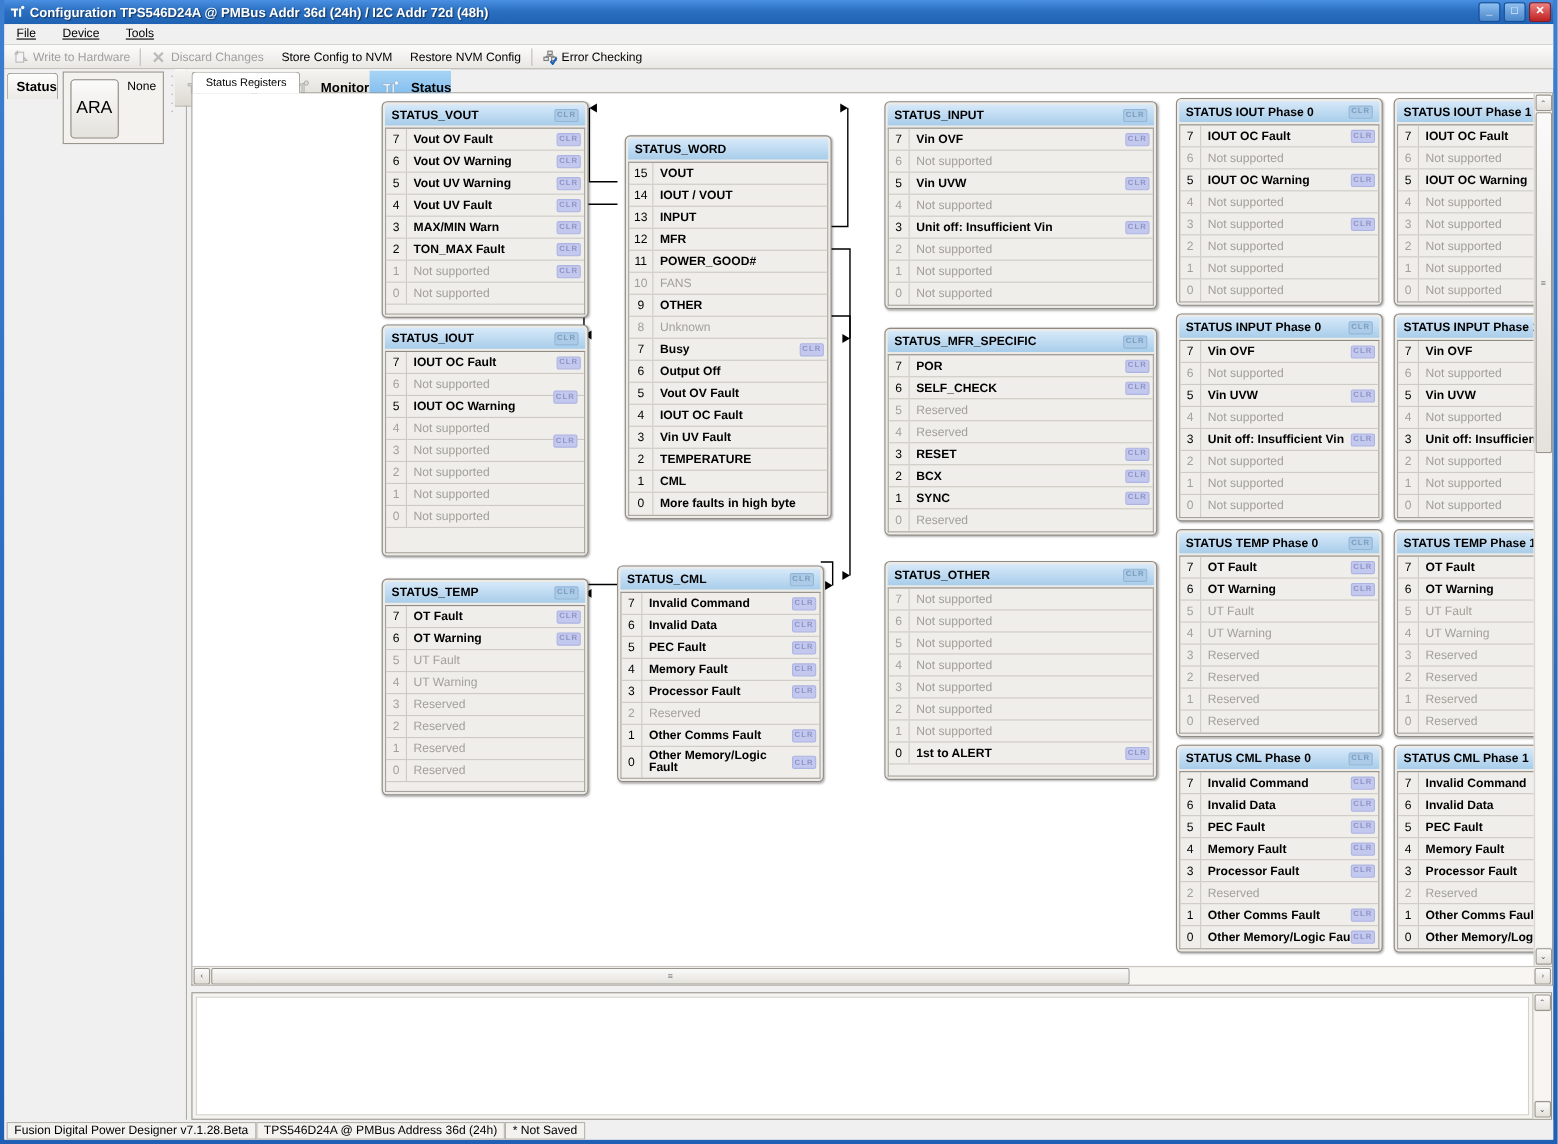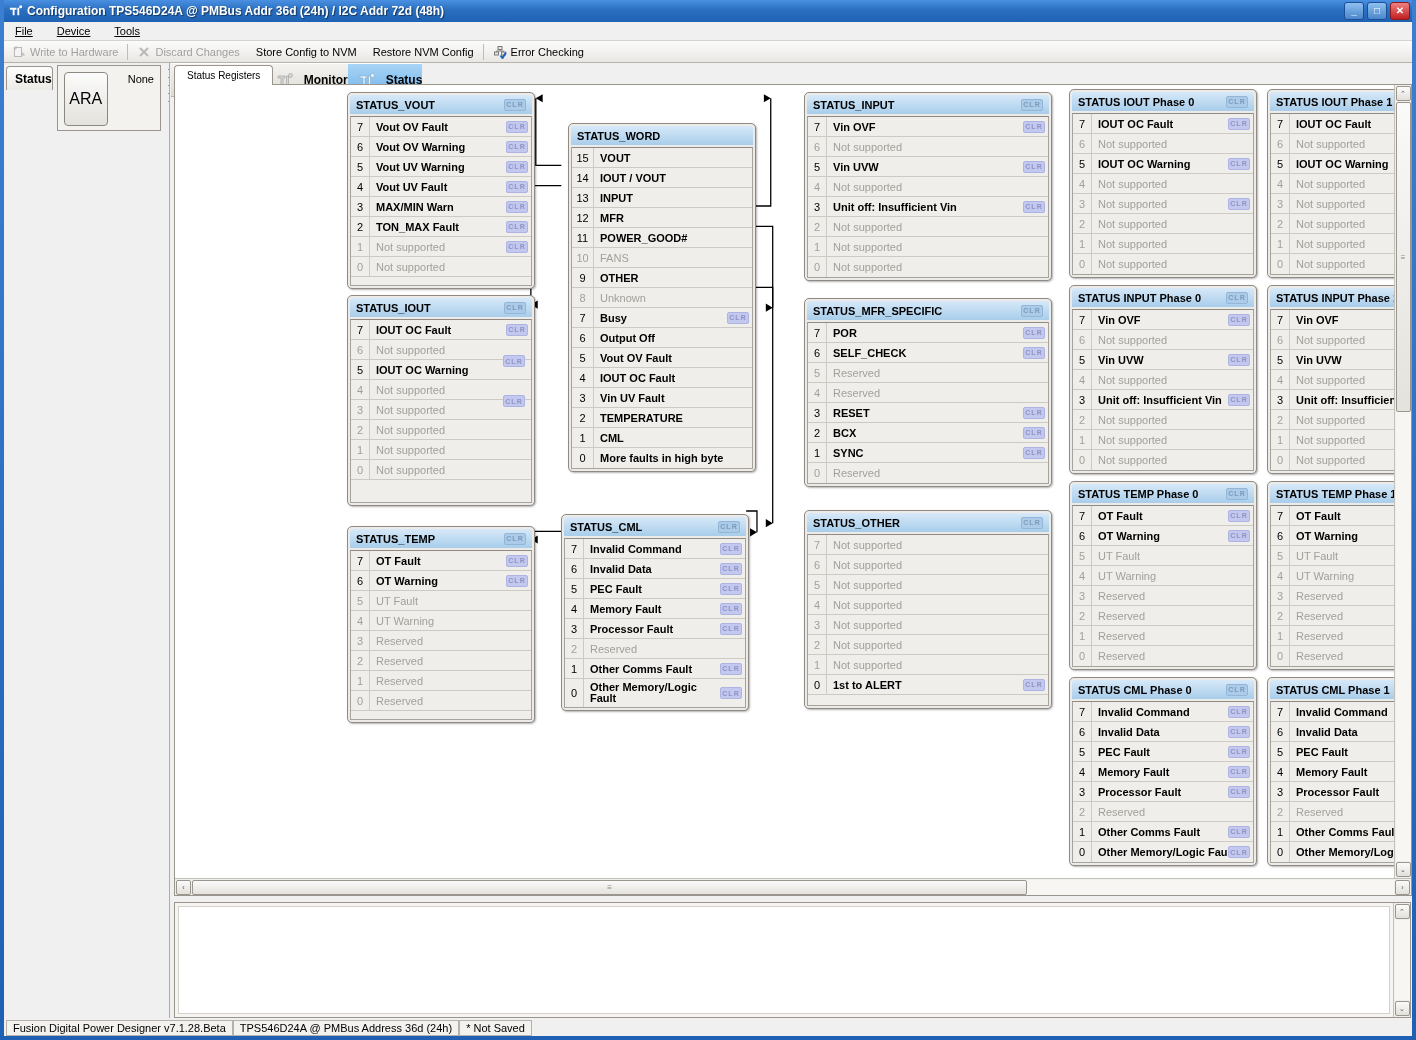--- a/index.html
+++ b/index.html
@@ -99,21 +99,21 @@
   .sdiv { height:1px; background:#dddad3; margin:2px 3px 7px 3px; }
   #araWrap {
     border:1px solid #9a968e; background:#f3f2ef; margin:2px 2px 0 2px;
     height:66px; display:flex; align-items:flex-start; padding:6px;
   }
   #araBtn {
     width:44px; height:54px; border:1px solid #8c8880; border-radius:4px;
     background:linear-gradient(to bottom,#fbfbfb,#e4e2dc);
     display:flex; align-items:center; justify-content:center; font-size:16px;
   }
-  #araLabel { margin-left:20px; font-size:11px; color:#000; margin-top:1px; }
+  #araLabel { margin-left:8px; font-size:11px; color:#000; margin-top:1px; }
   #leftSpacer { flex:1; border-top:1px solid #d8d5ce; margin:0 2px; background:#f0f0f0;}
   #grip { text-align:center; color:#8b8880; font-size:9px; letter-spacing:1px; line-height:8px; padding:2px 0 1px 0;}
   .navbtn {
     height:34px; display:flex; align-items:center; gap:9px; padding-left:10px;
     border-top:1px solid #fff; border-bottom:1px solid #b8b4ac;
     background:linear-gradient(to bottom,#f4f3f0,#dddad3);
     font-weight:bold; font-size:12px;
   }
   .navbtn.active {
     background:linear-gradient(to bottom,#a9d4f5,#6fb4ec);

